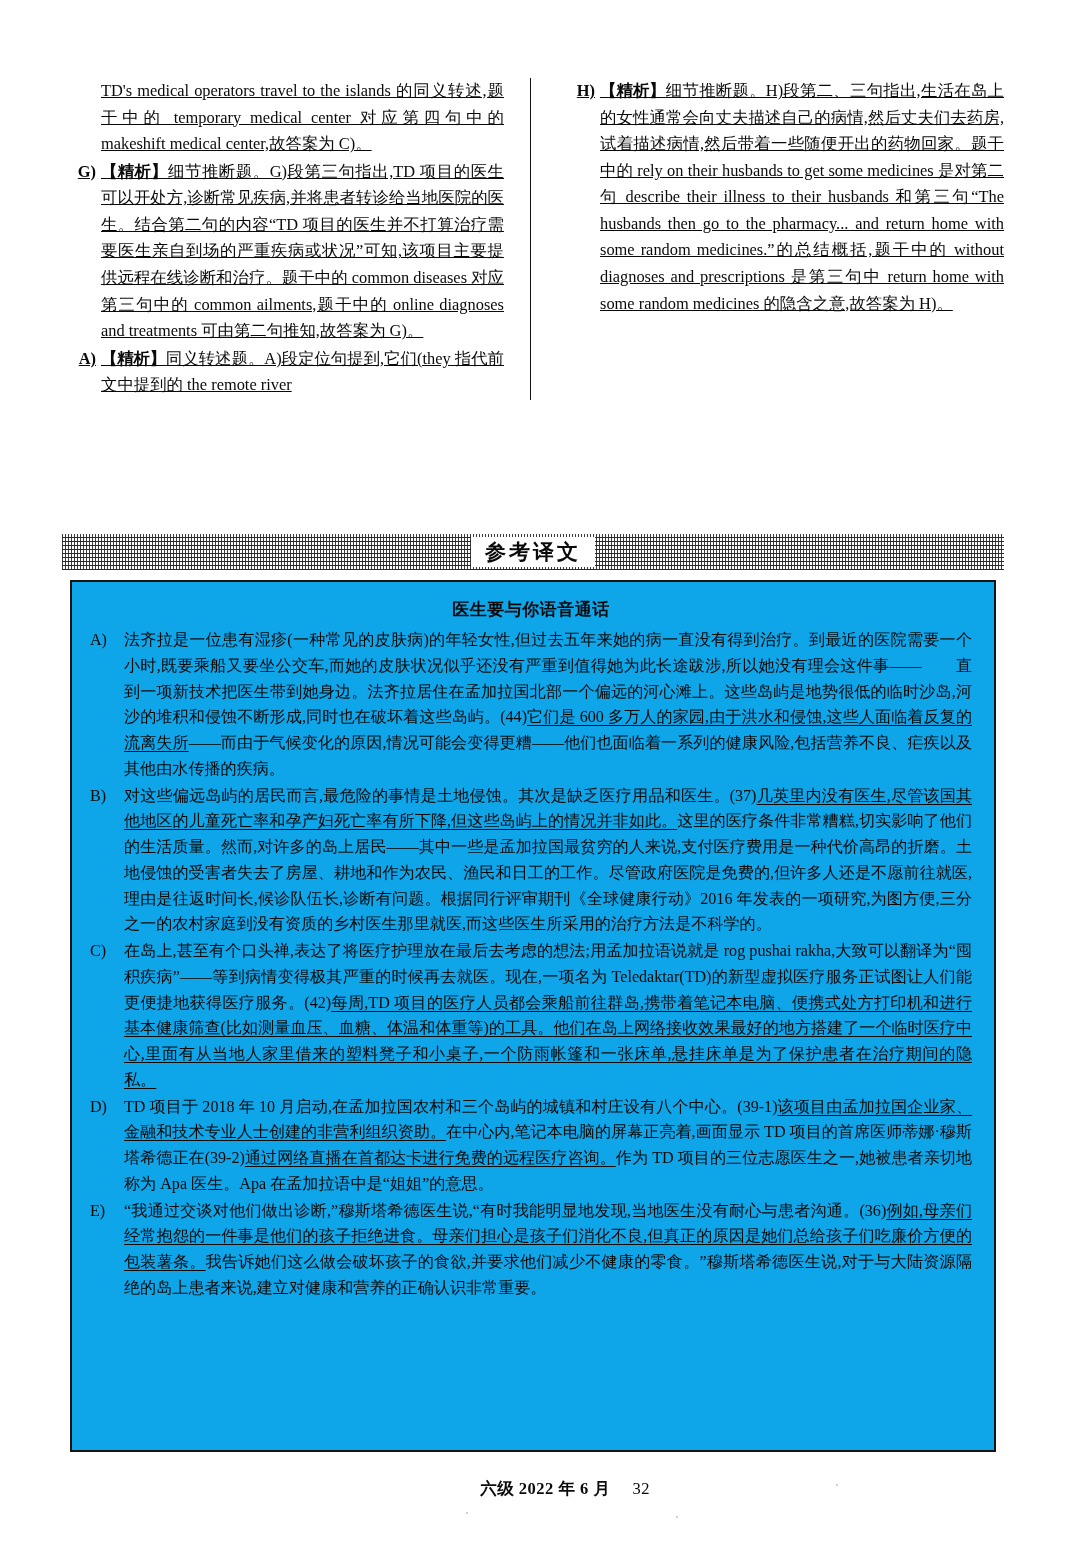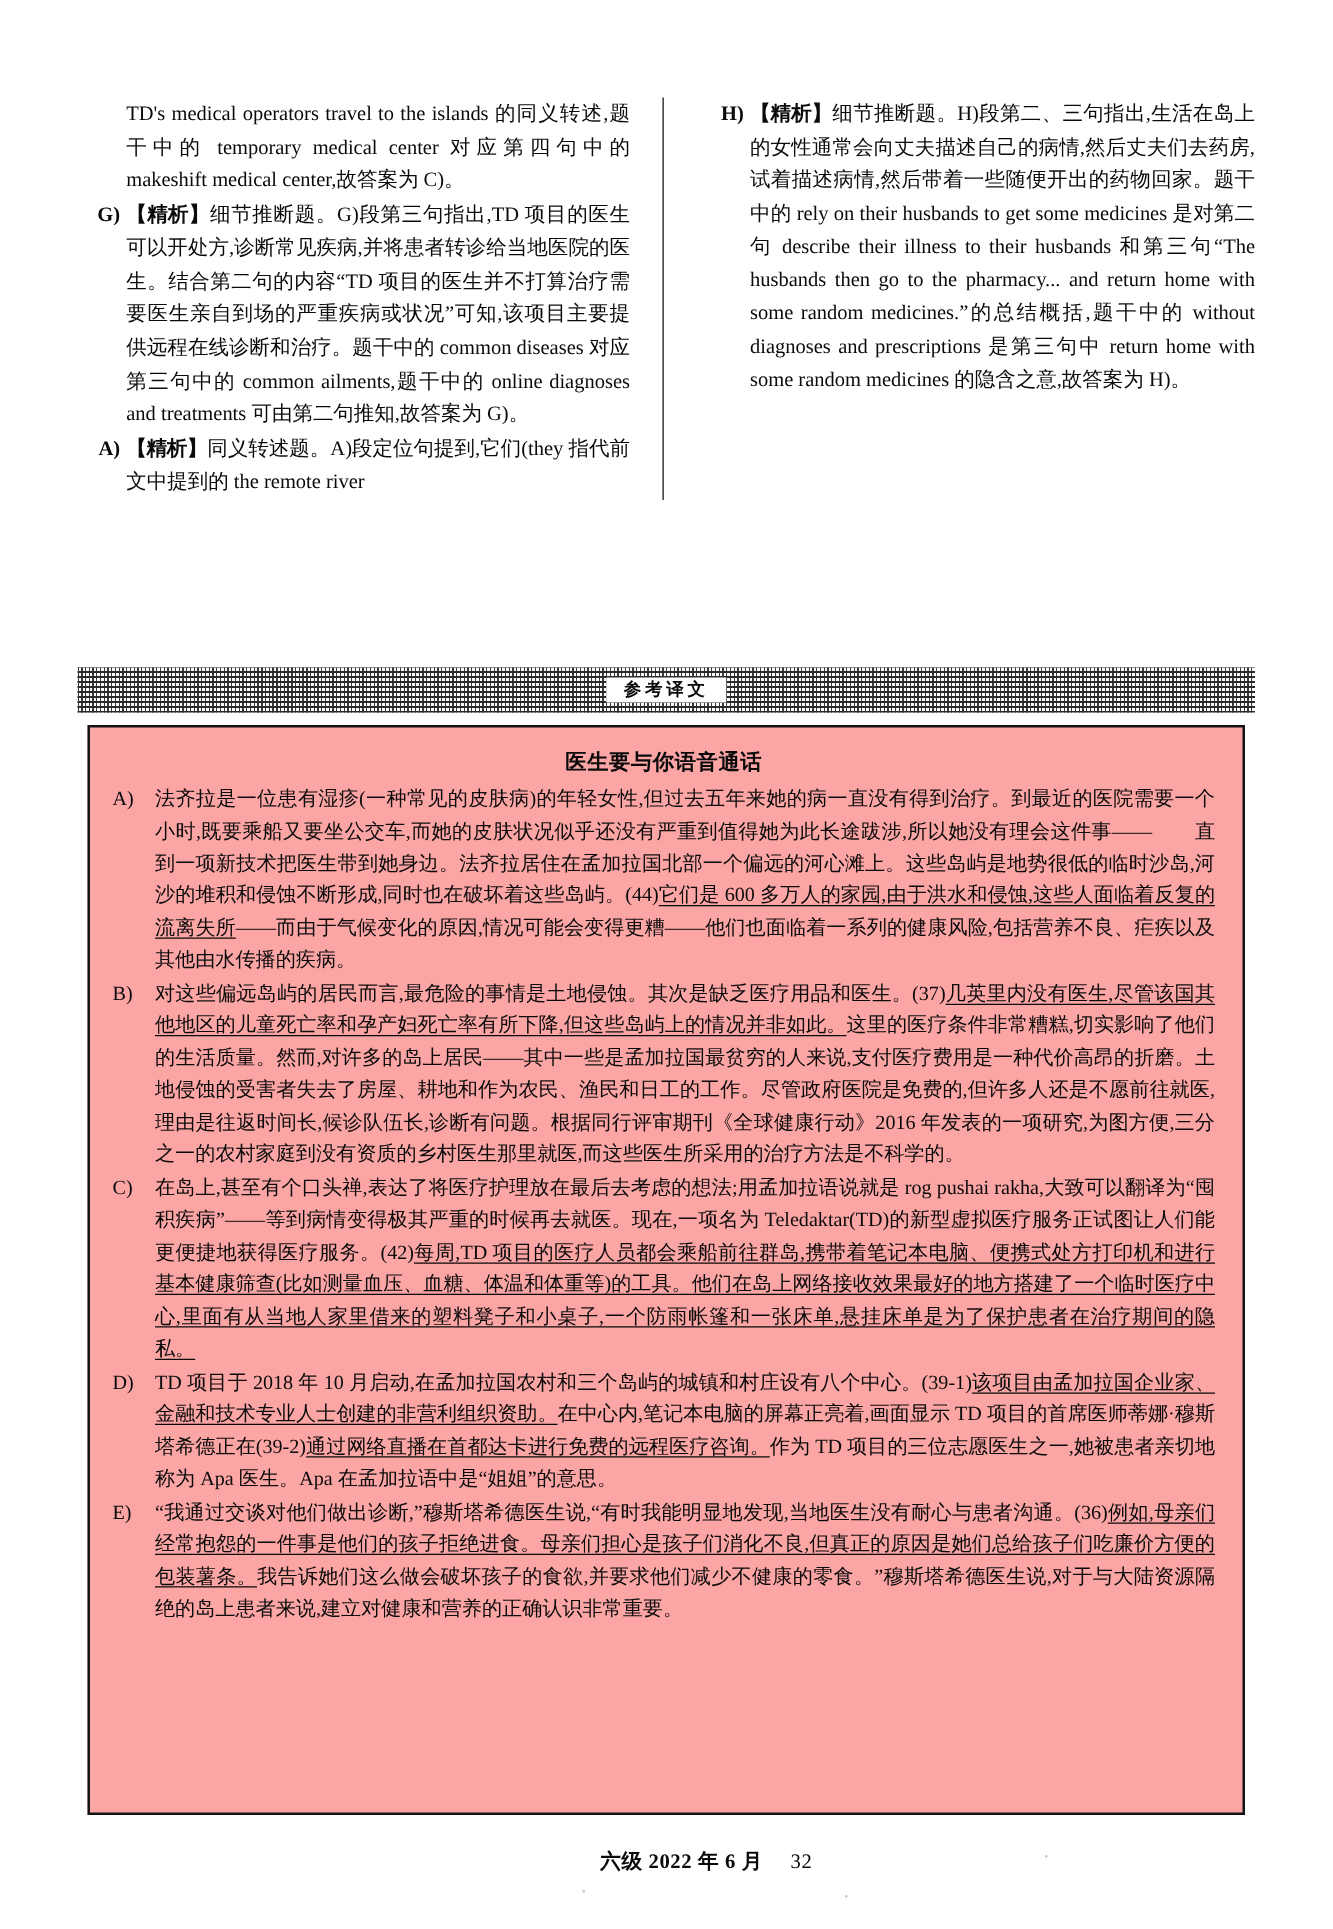--- a/index.html
+++ b/index.html
@@ -22,20 +22,21 @@
   }
 
   
   .answers {
     position: absolute;
     left: 62px;
     top: 78px;
     width: 942px;
     display: flex;
     gap: 4px;
+    text-decoration: underline;
   }
   .col {
     width: 471px;
     box-sizing: border-box;
   }
   .col-left {
     padding-right: 26px;
     border-right: 1.6px solid #111;
   }
   .col-right {
@@ -86,36 +87,36 @@
     background-image:
       repeating-linear-gradient(0deg, #2a2a2a 0 1px, transparent 1px 4px),
       repeating-linear-gradient(90deg, #3a3a3a 0 1px, transparent 1px 3px);
     overflow: hidden;
   }
   .banner-label {
     position: relative;
     background: #fff;
     padding: 1px 14px;
     font-weight: bold;
-    font-size: 14px;
+    font-size: 21px;
     letter-spacing: 3px;
     font-family: "DejaVu Sans", "Liberation Sans", sans-serif;
     white-space: nowrap;
   }
 
   
   .trans-box {
     position: absolute;
     left: 70px;
     top: 580px;
     width: 926px;
     height: 872px;
     box-sizing: border-box;
     border: 2.4px solid #141414;
-    background: #fca5a5;
+    background: #0ea5e9;
     padding: 12px 22px 10px 18px;
   }
   .trans-title {
     text-align: center;
     font-weight: bold;
     font-size: 17px;
     font-family: "DejaVu Sans", "Liberation Sans", sans-serif;
     letter-spacing: 0.5px;
     margin: 4px 0 6px 0;
   }

